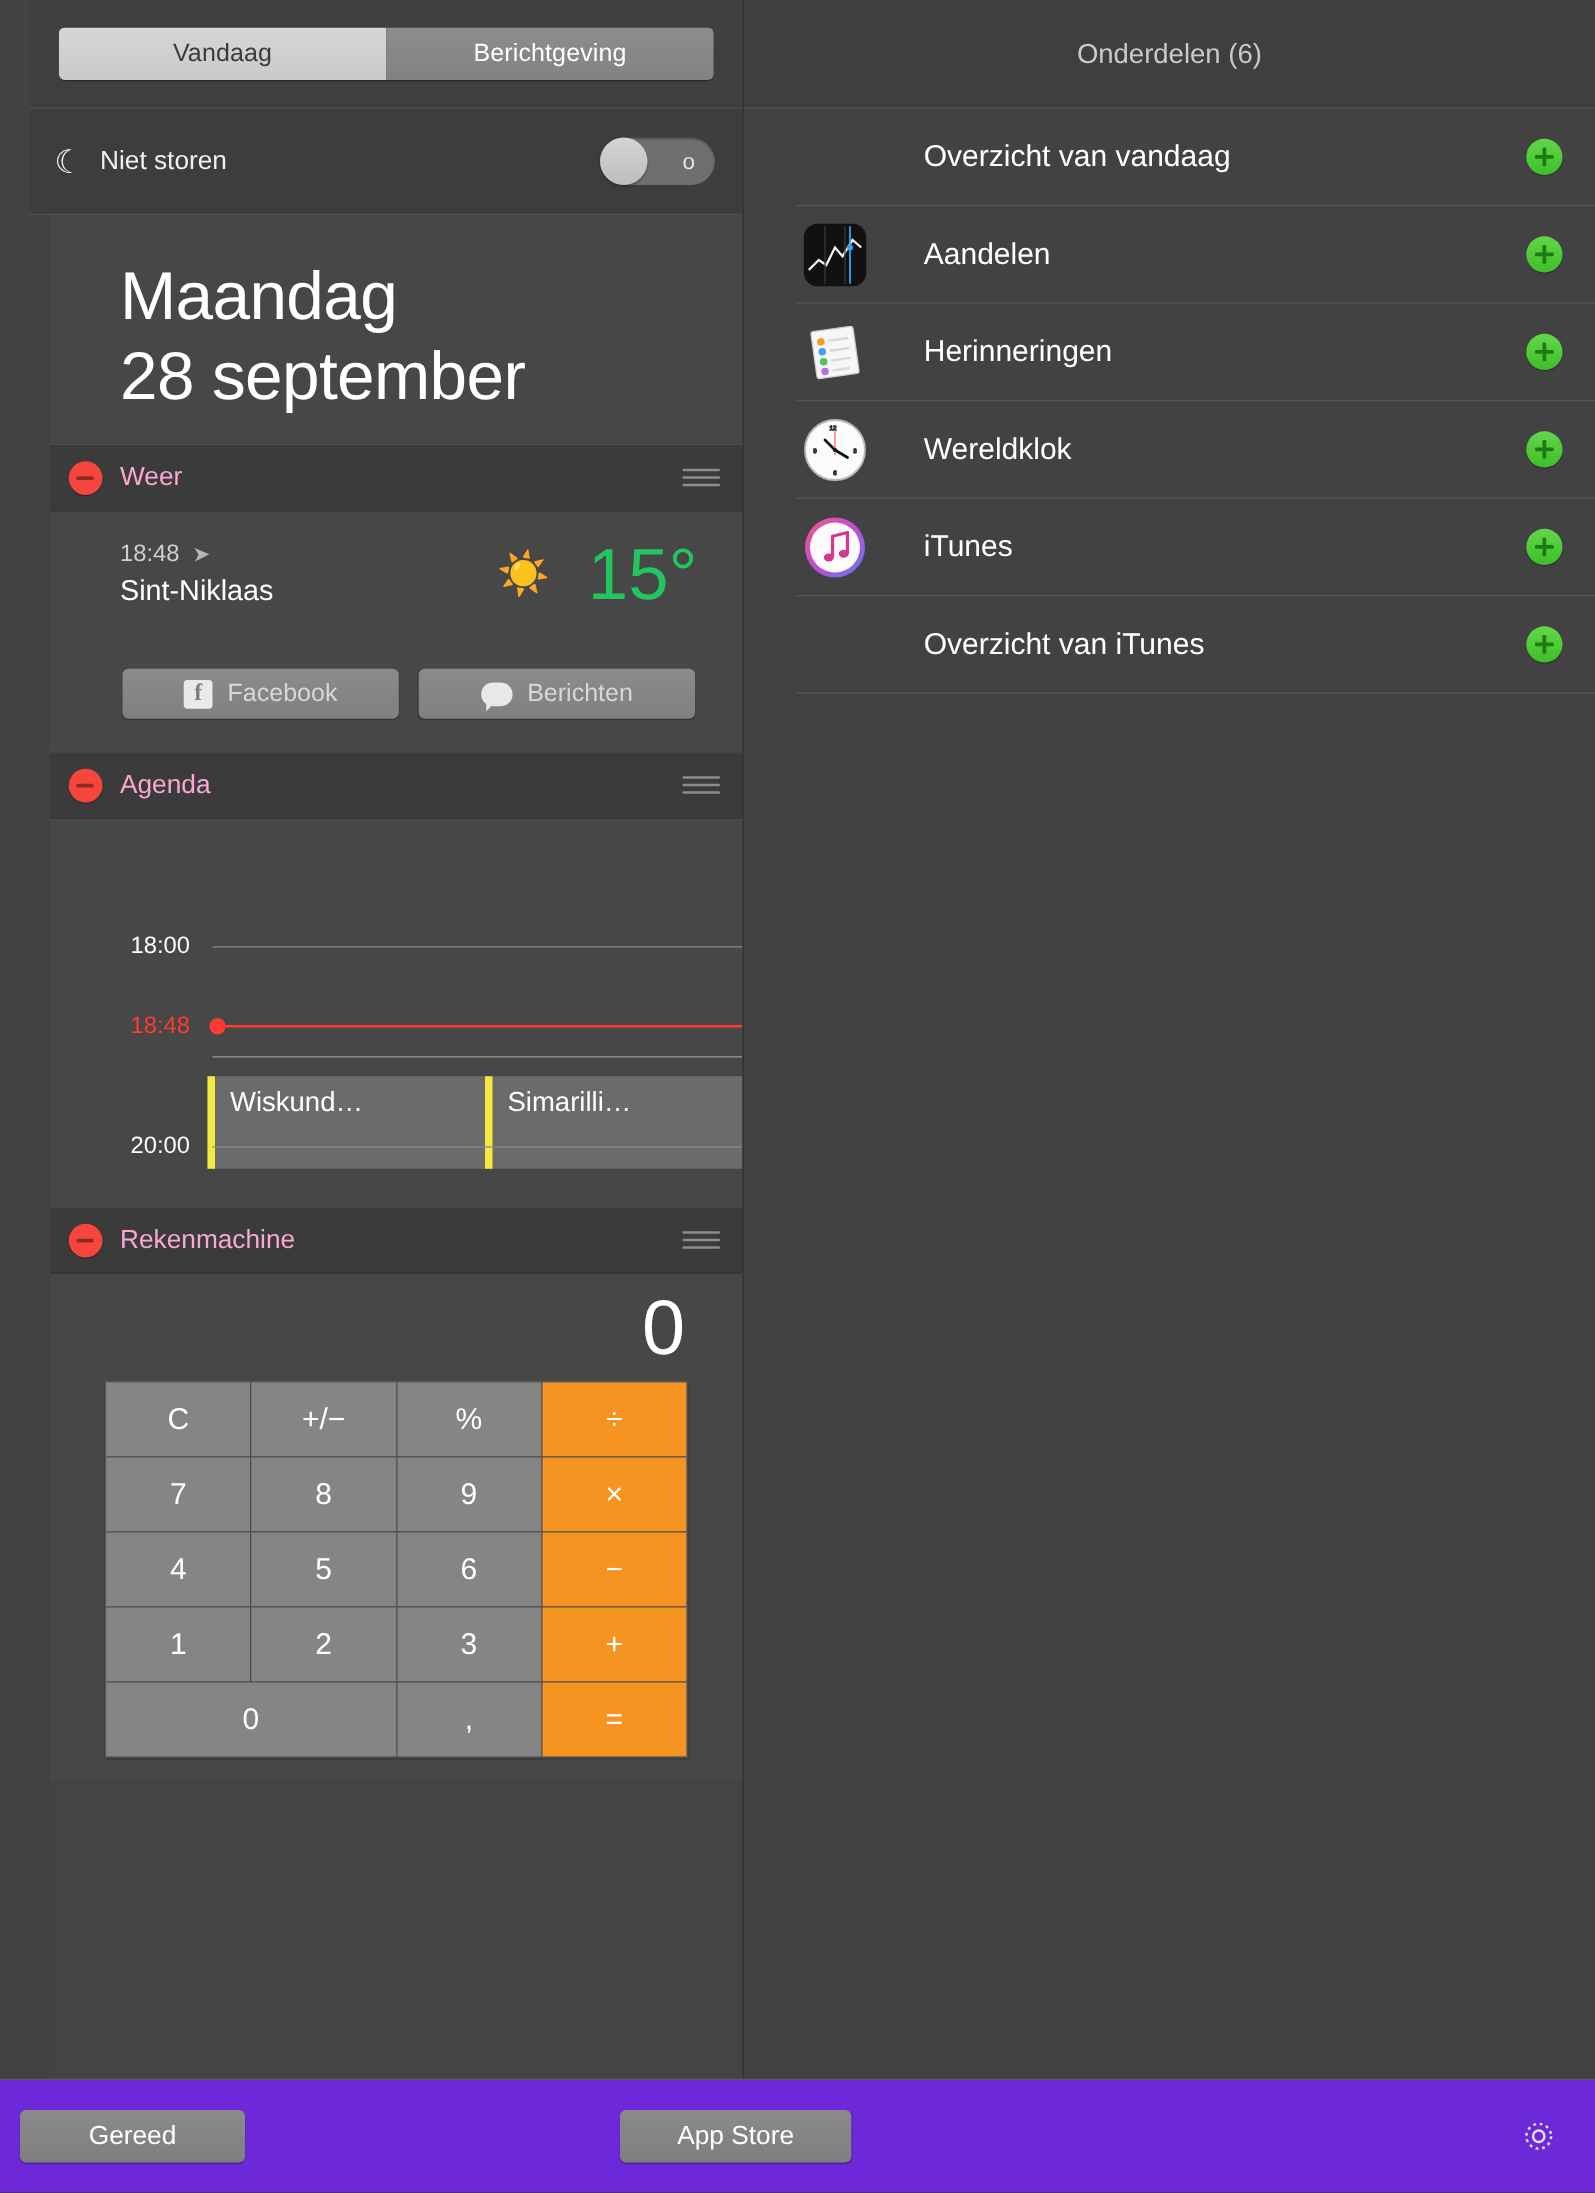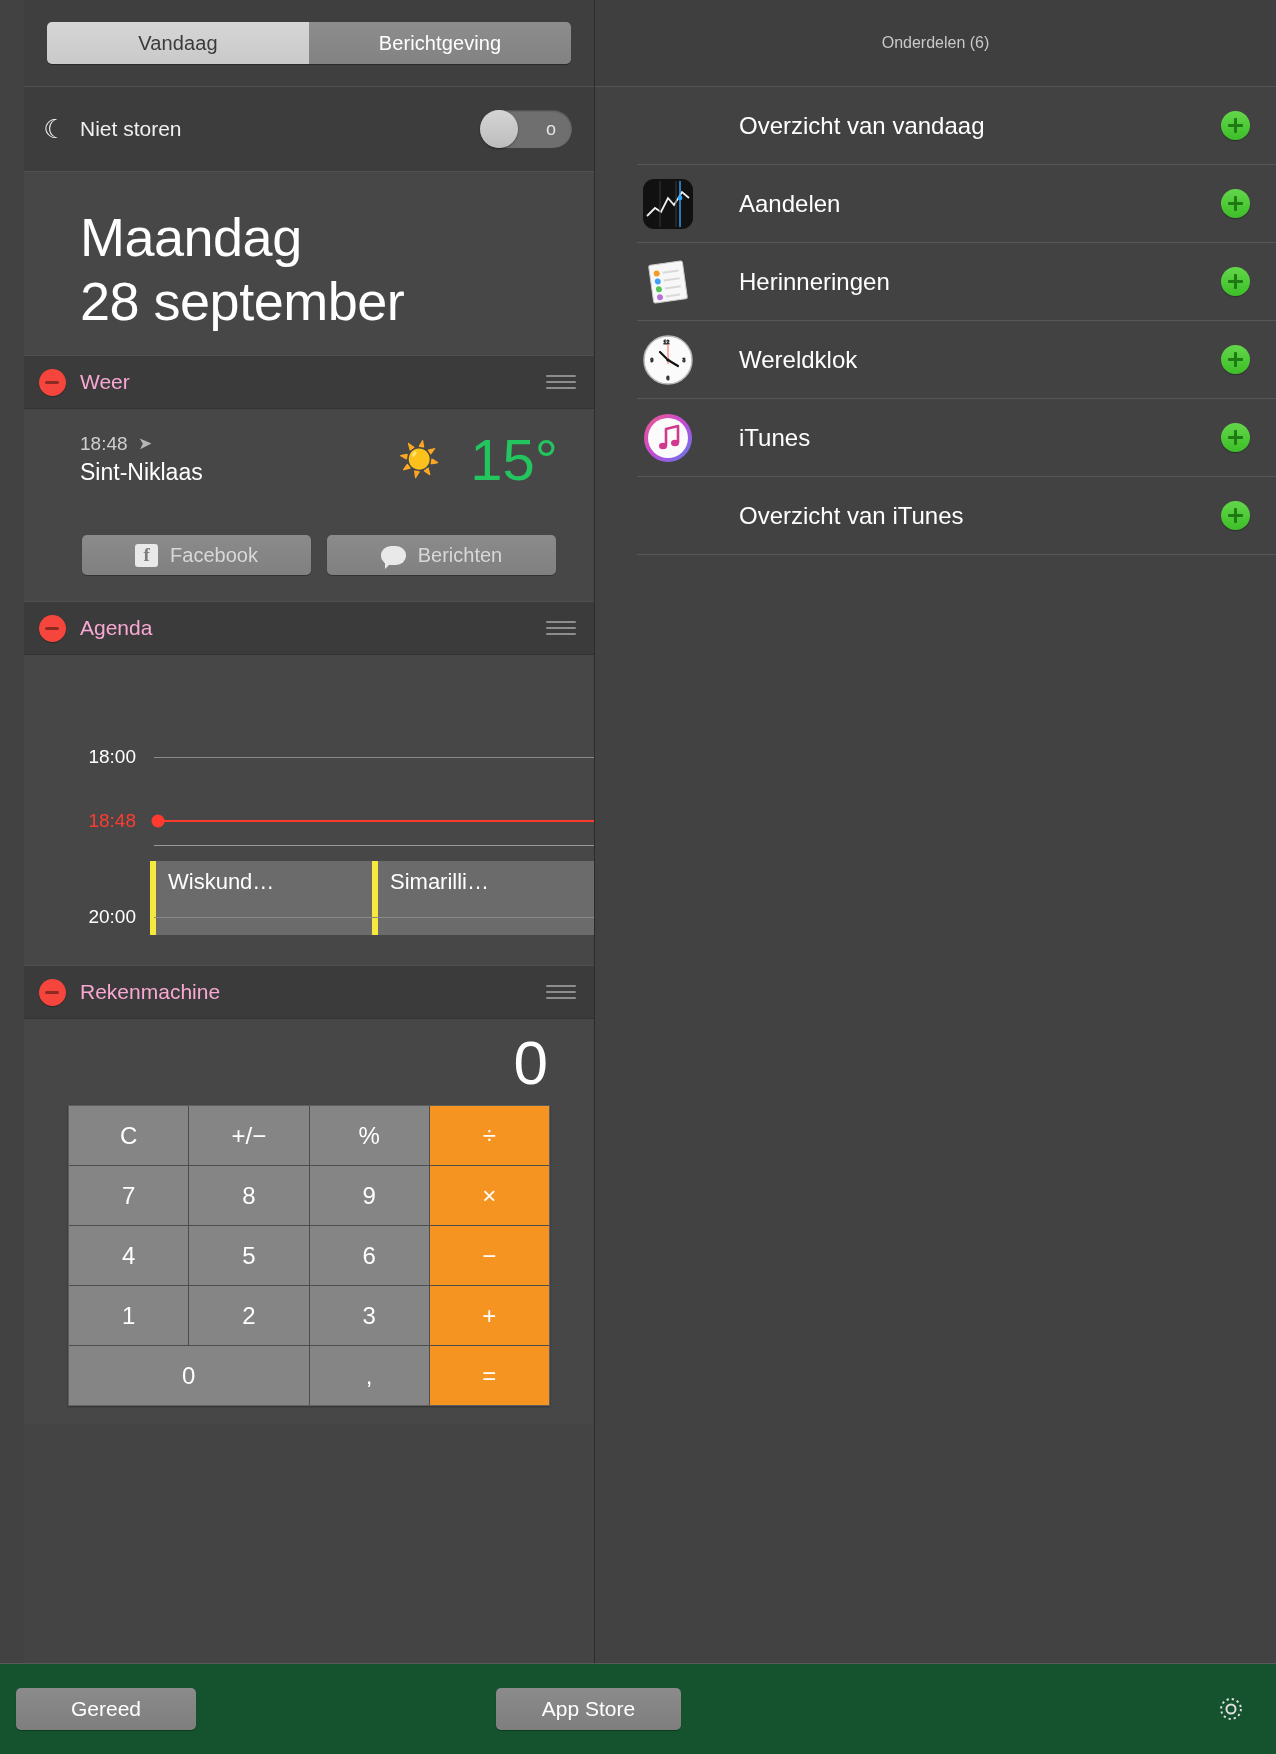--- a/index.html
+++ b/index.html
@@ -120,20 +120,21 @@
     position: absolute;
     right: 16px;
     font-size: 18px;
     color: #e4e4e4;
   }
 
   .today-scroll {
     flex: 1 1 auto;
     overflow: hidden;
     background: #444444;
+    margin-left: 16px;
   }
 
   .date-block {
     padding: 34px 0 22px 56px;
     background: #474747;
   }
   .date-line {
     font-size: 54px;
     font-weight: 300;
     line-height: 1.18;
@@ -397,21 +398,21 @@
     flex-direction: column;
     background: #424242;
     overflow: hidden;
   }
   .right-header {
     height: 86px;
     flex: 0 0 86px;
     display: flex;
     align-items: center;
     justify-content: center;
-    font-size: 16px;
+    font-size: 22px;
     color: #c9c9c9;
     border-bottom: 1px solid #535353;
     background: #3f3f3f;
   }
   .item-list {
     flex: 1 1 auto;
     padding: 0;
   }
   .item-row {
     height: 77px;
@@ -454,21 +455,21 @@
   }
   .plus-btn::before { width: 15px; height: 3px; }
   .plus-btn::after  { width: 3px; height: 15px; }
 
   .app-icon { width: 52px; height: 52px; display:block; }
 
   
   .bottom-bar {
     height: 90px;
     flex: 0 0 90px;
-    background: #14532d;
+    background: #6d28d9;
     border-top: 1px solid #5a5a5a;
     display: flex;
     align-items: center;
     position: relative;
   }
   .tool-btn {
     height: 42px;
     border-radius: 5px;
     background: linear-gradient(#8b8b8b, #7e7e7e);
     color: #ffffff;

